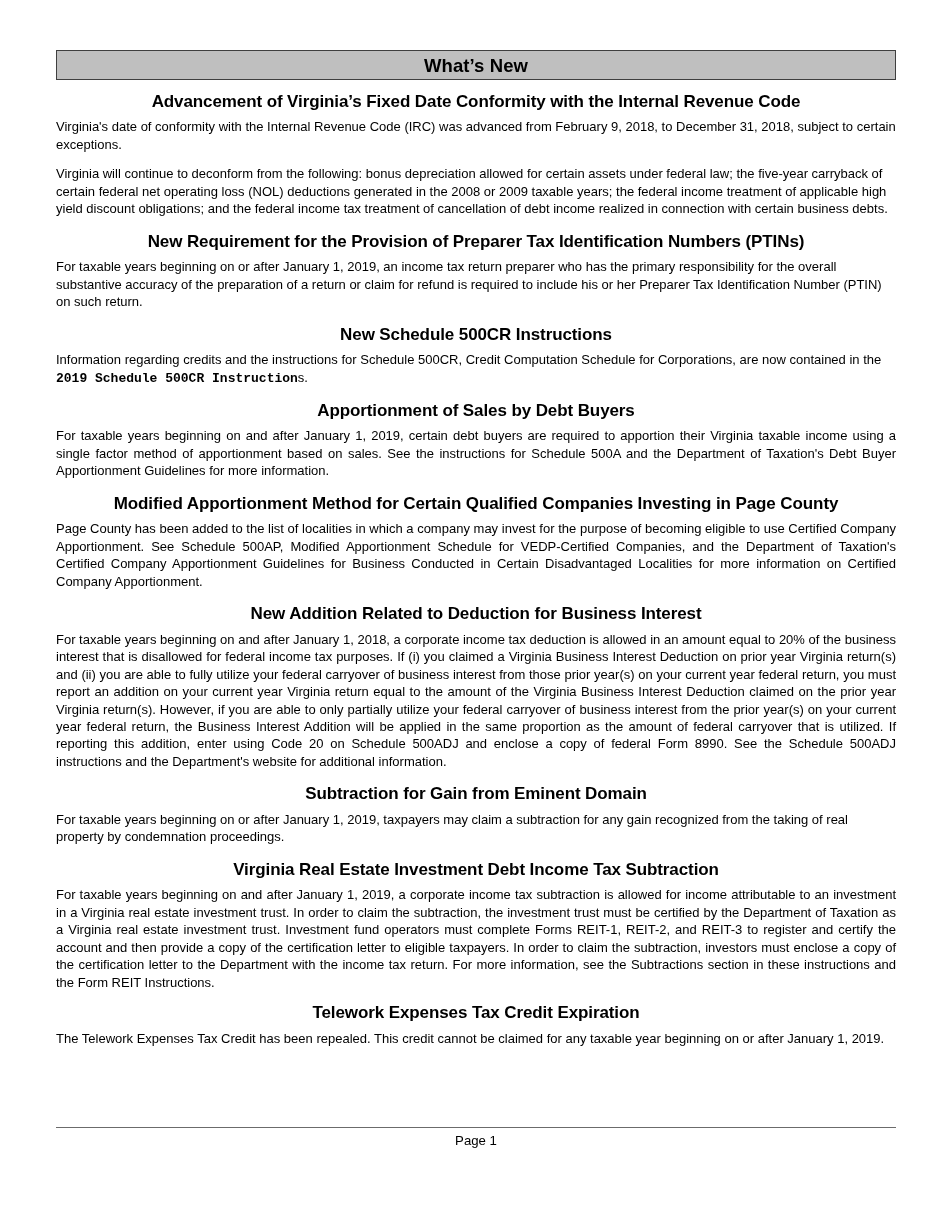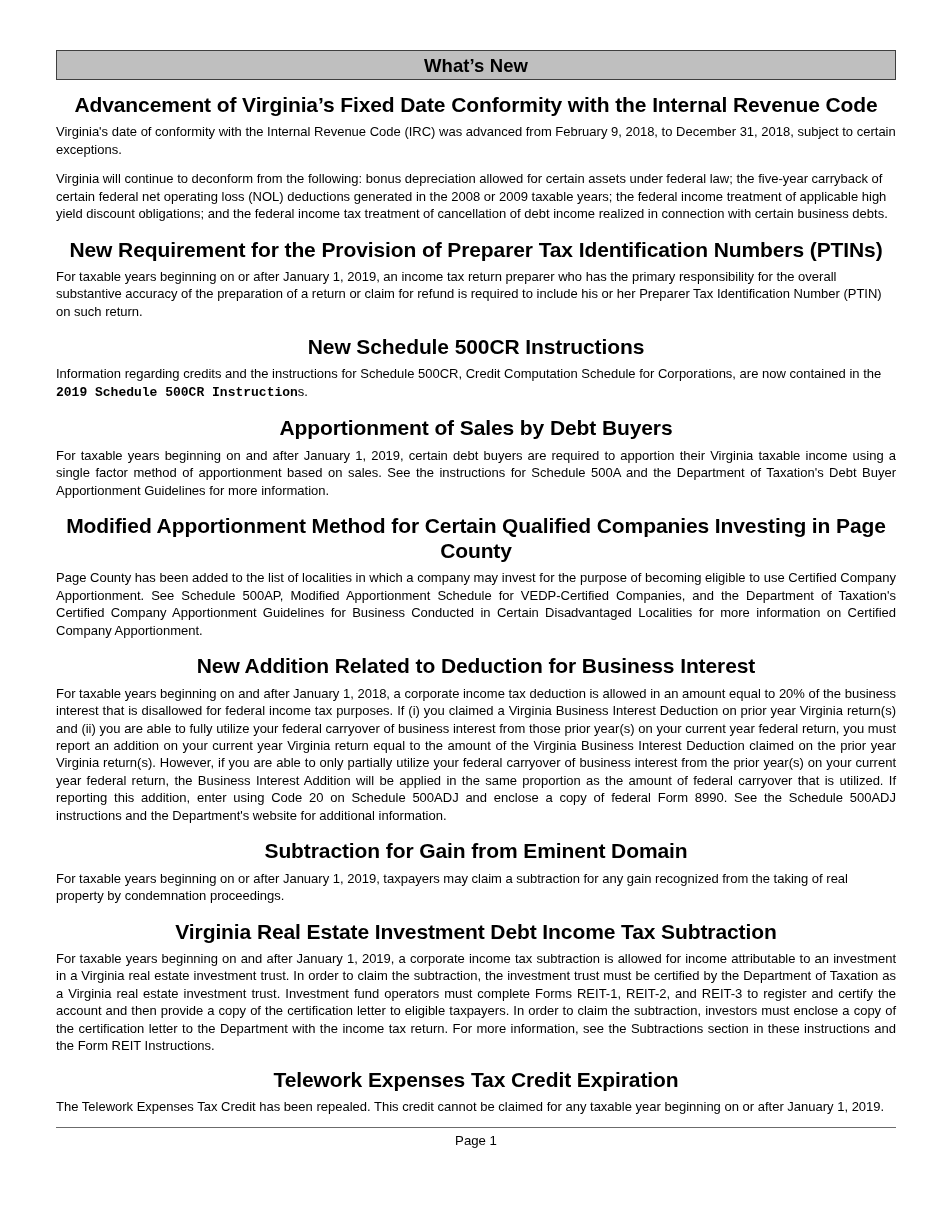--- a/index.html
+++ b/index.html
@@ -37,21 +37,21 @@
     line-height: 30px;
     text-align: center;
     font-size: 18.5px;
     font-weight: bold;
     letter-spacing: 0.1px;
     box-sizing: border-box;
     margin-bottom: 0;
   }
   
   h2.sec-heading {
-    font-size: 21px;
+    font-size: 17px;
     font-weight: bold;
     text-align: center;
     margin: 14px 0 6px 0;
     line-height: 1.2;
     letter-spacing: -0.1px;
   }
   h2.sec-heading.tight-top {
     margin-top: 9px;
   }
   h2.sec-heading.first {

